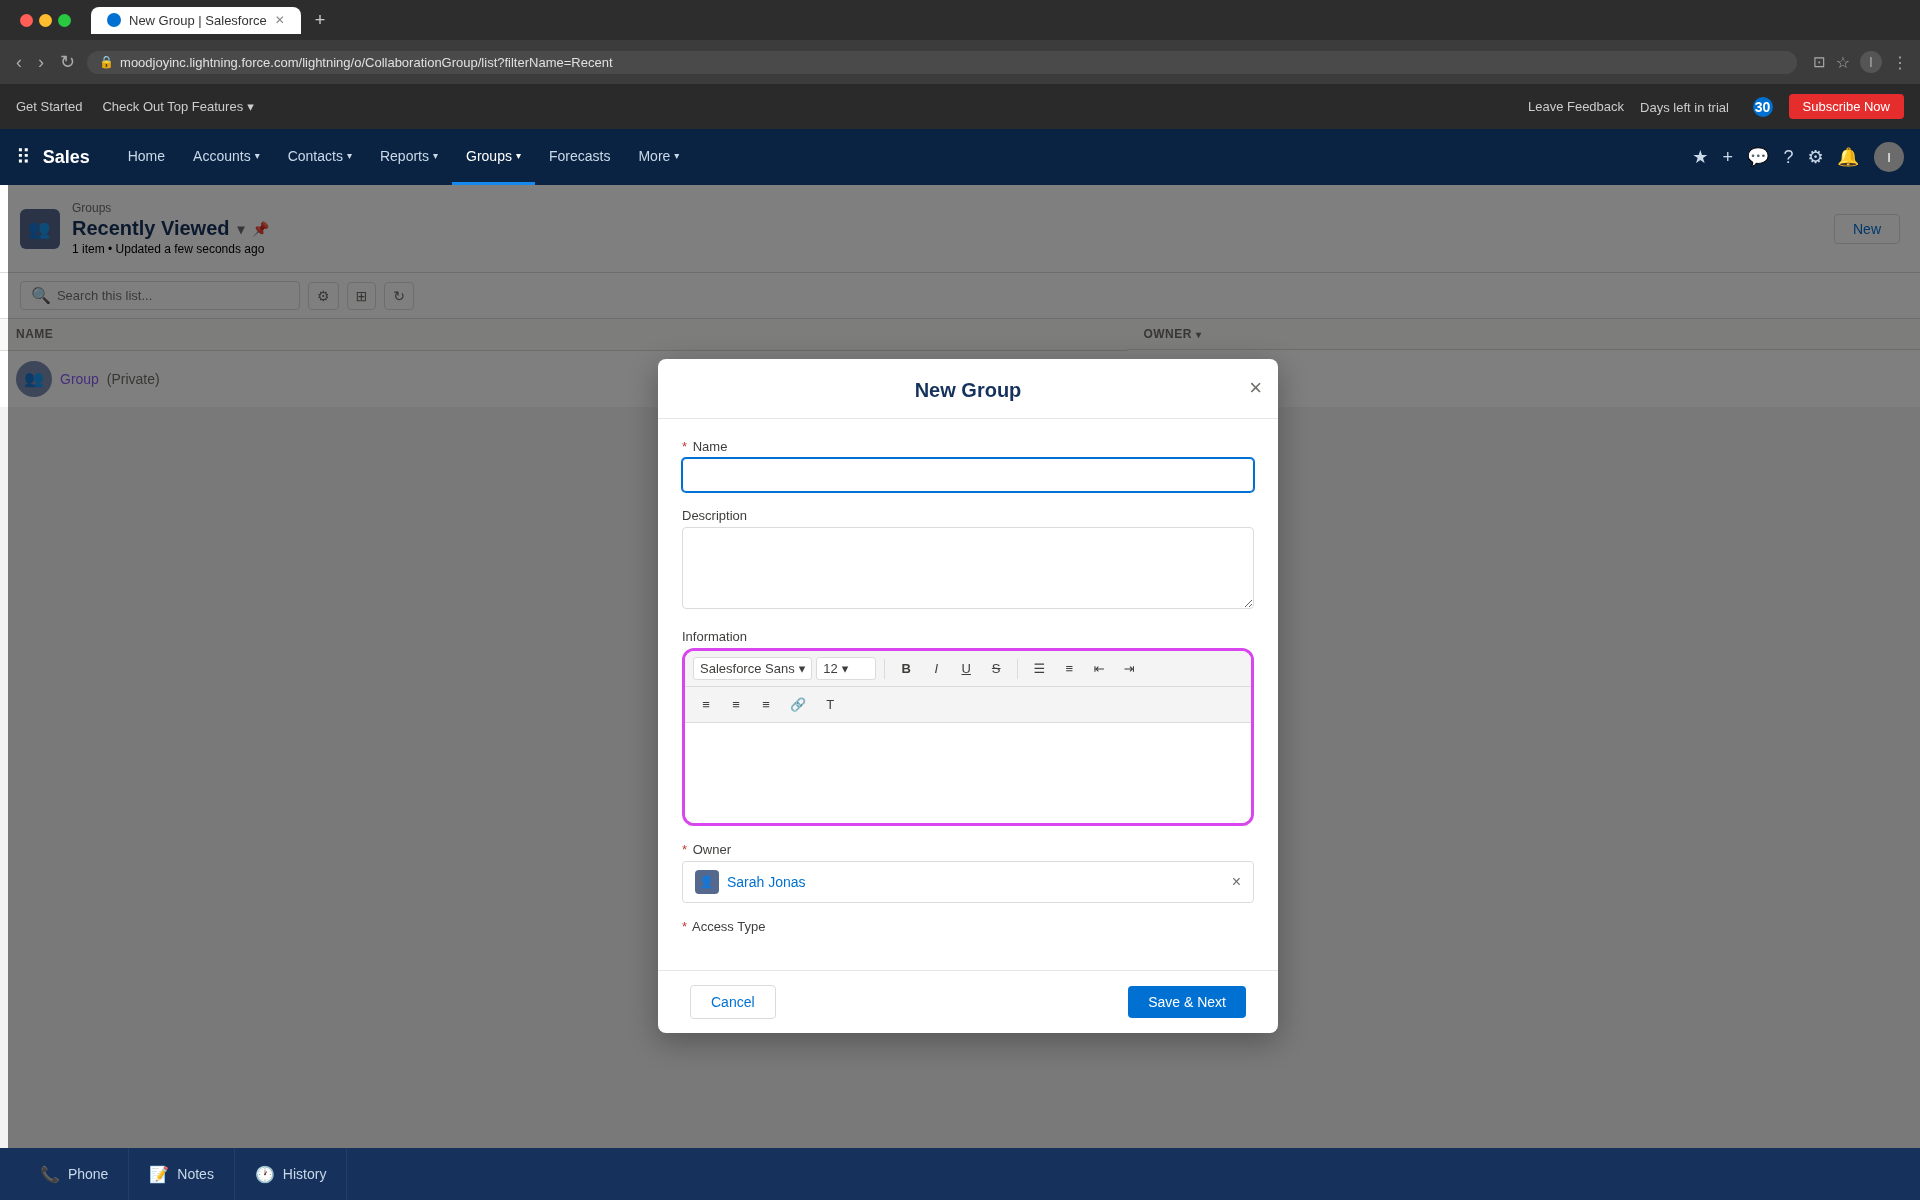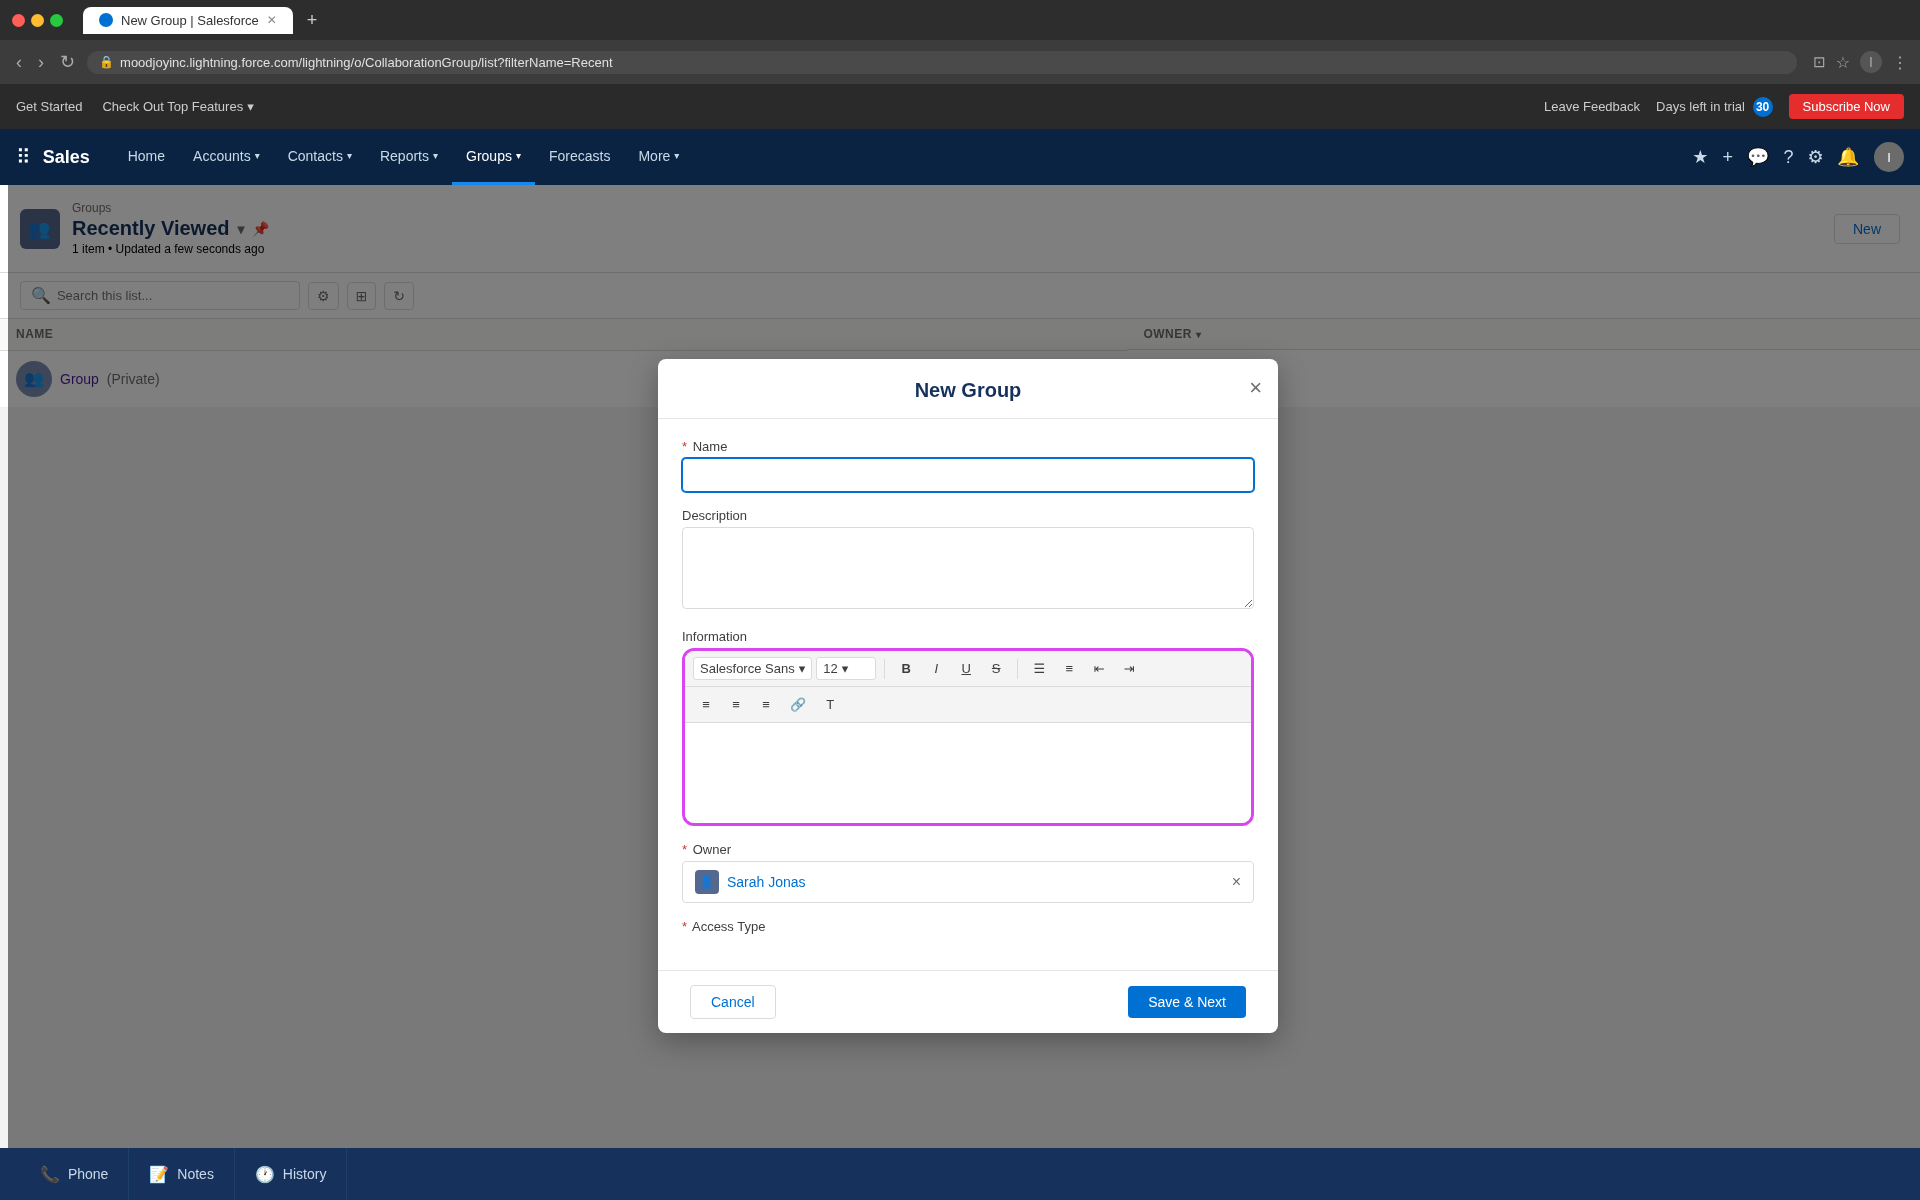--- a/index.html
+++ b/index.html
@@ -1,37 +1,37 @@
 <!DOCTYPE html>
 <html><head>
   <meta charset="utf-8">
   <style>
     * { box-sizing: border-box; margin: 0; padding: 0; }
     body { font-family: -apple-system, BlinkMacSystemFont, 'Segoe UI', sans-serif; background: #f3f3f3; width: 1920px; height: 1200px; overflow: hidden; position: relative; }
-    .browser-titlebar { background: #2d2d2d; display: flex; align-items: center; padding: 8px 12px; gap: 8px; height: 40px; }
+    .browser-titlebar { background: #2d2d2d; display: flex; align-items: center; padding: 8px 20px; gap: 8px; height: 40px; }
     .browser-dots { display: flex; gap: 6px; }
     .browser-dot { width: 13px; height: 13px; border-radius: 50%; }
     .dot-red { background: #ff5f57; }
     .dot-yellow { background: #febc2e; }
     .dot-green { background: #28c840; }
     .browser-tab { background: #ffffff; border-radius: 8px 8px 0 0; padding: 6px 16px; display: flex; align-items: center; gap: 8px; font-size: 13px; color: #333; min-width: 200px; margin-left: 12px; }
     .browser-tab-icon { width: 14px; height: 14px; background: #0070d2; border-radius: 50%; }
     .browser-tab-close { margin-left: auto; color: #888; cursor: pointer; font-size: 12px; }
     .browser-tab-add { color: #ccc; font-size: 18px; margin-left: 6px; cursor: pointer; }
     .browser-nav { background: #3c3c3c; display: flex; align-items: center; padding: 6px 12px; gap: 8px; height: 44px; }
     .nav-btn { color: #aaa; font-size: 18px; cursor: pointer; padding: 4px; }
     .address-bar { flex: 1; background: #4a4a4a; border-radius: 20px; padding: 4px 12px; color: #e0e0e0; font-size: 13px; display: flex; align-items: center; gap: 6px; }
     .address-lock { color: #aaa; font-size: 12px; }
     .nav-icons { display: flex; gap: 10px; color: #aaa; font-size: 16px; margin-left: 8px; align-items: center; }
     .browser-toolbar { background: #2a2a2a; display: flex; align-items: center; padding: 5px 16px; height: 45px; justify-content: space-between; }
     .toolbar-left { display: flex; gap: 20px; color: #ccc; font-size: 13px; align-items: center; }
     .toolbar-left span { cursor: pointer; }
     .toolbar-right { display: flex; gap: 16px; align-items: center; color: #ccc; font-size: 13px; }
     .subscribe-btn { background: #e52d2d; color: white; border: none; border-radius: 4px; padding: 5px 14px; font-size: 13px; cursor: pointer; font-weight: 500; }
-    .trial-badge { background: #0070d2; color: white; border-radius: 50%; width: 20px; height: 20px; display: inline-flex; align-items: center; justify-content: center; font-size: 12px; font-weight: bold; margin-left: 4px; }
+    .trial-badge { background: #0070d2; color: white; border-radius: 50%; width: 20px; height: 20px; display: inline-flex; align-items: center; justify-content: center; font-size: 14px; font-weight: bold; margin-left: 20px; }
 
     
     .sf-header { background: #0b2342; display: flex; align-items: center; padding: 0 16px; height: 56px; gap: 0; }
     .sf-waffle { color: white; font-size: 20px; margin-right: 12px; cursor: pointer; }
     .sf-app-name { color: white; font-size: 18px; font-weight: 600; margin-right: 24px; }
     .sf-nav { display: flex; align-items: center; gap: 0; flex: 1; }
     .sf-nav-item { color: #c9d9e8; font-size: 14px; padding: 0 14px; height: 56px; display: flex; align-items: center; cursor: pointer; border-bottom: 3px solid transparent; }
     .sf-nav-item.active { border-bottom: 3px solid #1589ee; color: white; }
     .sf-nav-item .chevron { font-size: 10px; margin-left: 4px; }
     .sf-header-right { display: flex; align-items: center; gap: 14px; color: #c9d9e8; font-size: 18px; }
@@ -49,21 +49,21 @@
     .sf-btn-new { background: white; border: 1px solid #dddbda; border-radius: 4px; padding: 6px 18px; font-size: 14px; color: #0070d2; cursor: pointer; font-weight: 500; }
     .sf-list-controls { background: white; padding: 8px 20px; border-bottom: 1px solid #dddbda; display: flex; align-items: center; gap: 8px; }
     .sf-search-box { display: flex; align-items: center; background: white; border: 1px solid #dddbda; border-radius: 4px; padding: 4px 10px; gap: 6px; flex: 0 0 280px; }
     .sf-search-input { border: none; outline: none; font-size: 13px; width: 100%; color: #3e3e3c; }
     .sf-control-btn { background: white; border: 1px solid #dddbda; border-radius: 4px; padding: 5px 8px; cursor: pointer; color: #706e6b; font-size: 14px; }
 
     
     .sf-table { width: 100%; border-collapse: collapse; background: white; }
     .sf-table th { background: #fafaf9; border-bottom: 1px solid #dddbda; padding: 8px 16px; font-size: 12px; color: #706e6b; font-weight: 600; text-align: left; text-transform: uppercase; letter-spacing: 0.5px; }
     .sf-table td { padding: 10px 16px; border-bottom: 1px solid #f3f2f2; font-size: 14px; color: #3e3e3c; }
-    .sf-table-link { color: #4c1d95; cursor: pointer; text-decoration: none; }
+    .sf-table-link { color: #8b5cf6; cursor: pointer; text-decoration: none; }
     .group-avatar { width: 36px; height: 36px; border-radius: 50%; background: #7b8eb3; display: flex; align-items: center; justify-content: center; color: white; font-size: 16px; margin-right: 8px; }
 
     
     .modal-overlay { position: absolute; top: 0; left: 8px; width: 100%; height: 100%; background: rgba(0,0,0,0.5); display: flex; align-items: center; justify-content: center; z-index: 100; }
 
     
     .modal { background: white; border-radius: 8px; width: 620px; max-height: 90vh; overflow-y: auto; box-shadow: 0 8px 30px rgba(0,0,0,0.3); position: relative; }
     .modal-header { padding: 20px 24px 16px; text-align: center; border-bottom: 1px solid #e5e5e5; position: relative; }
     .modal-title { font-size: 20px; font-weight: 600; color: #16325c; }
     .modal-close { position: absolute; right: 16px; top: 16px; background: none; border: none; font-size: 22px; color: #706e6b; cursor: pointer; }

